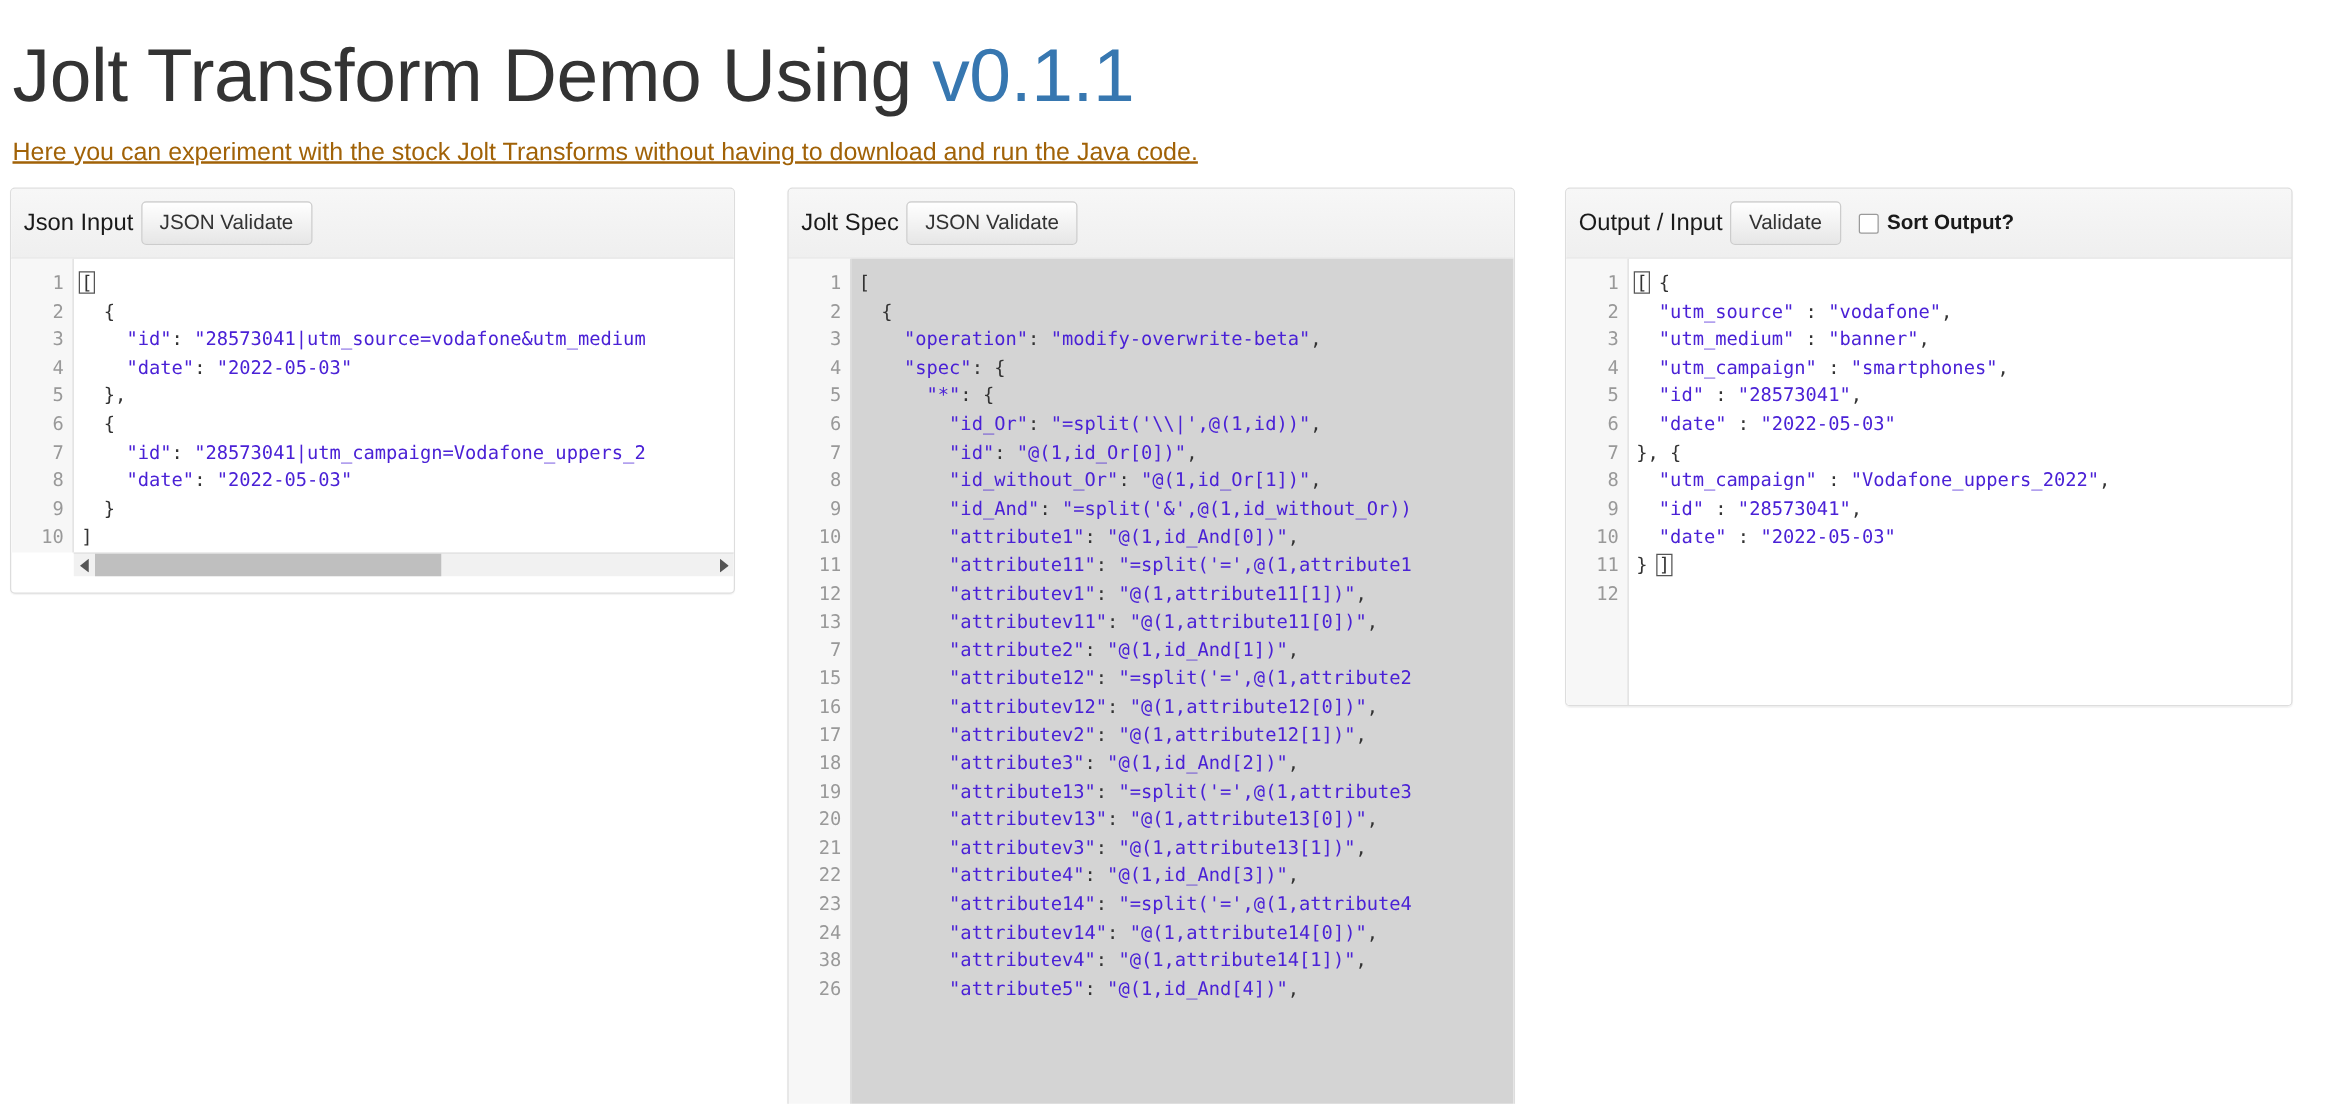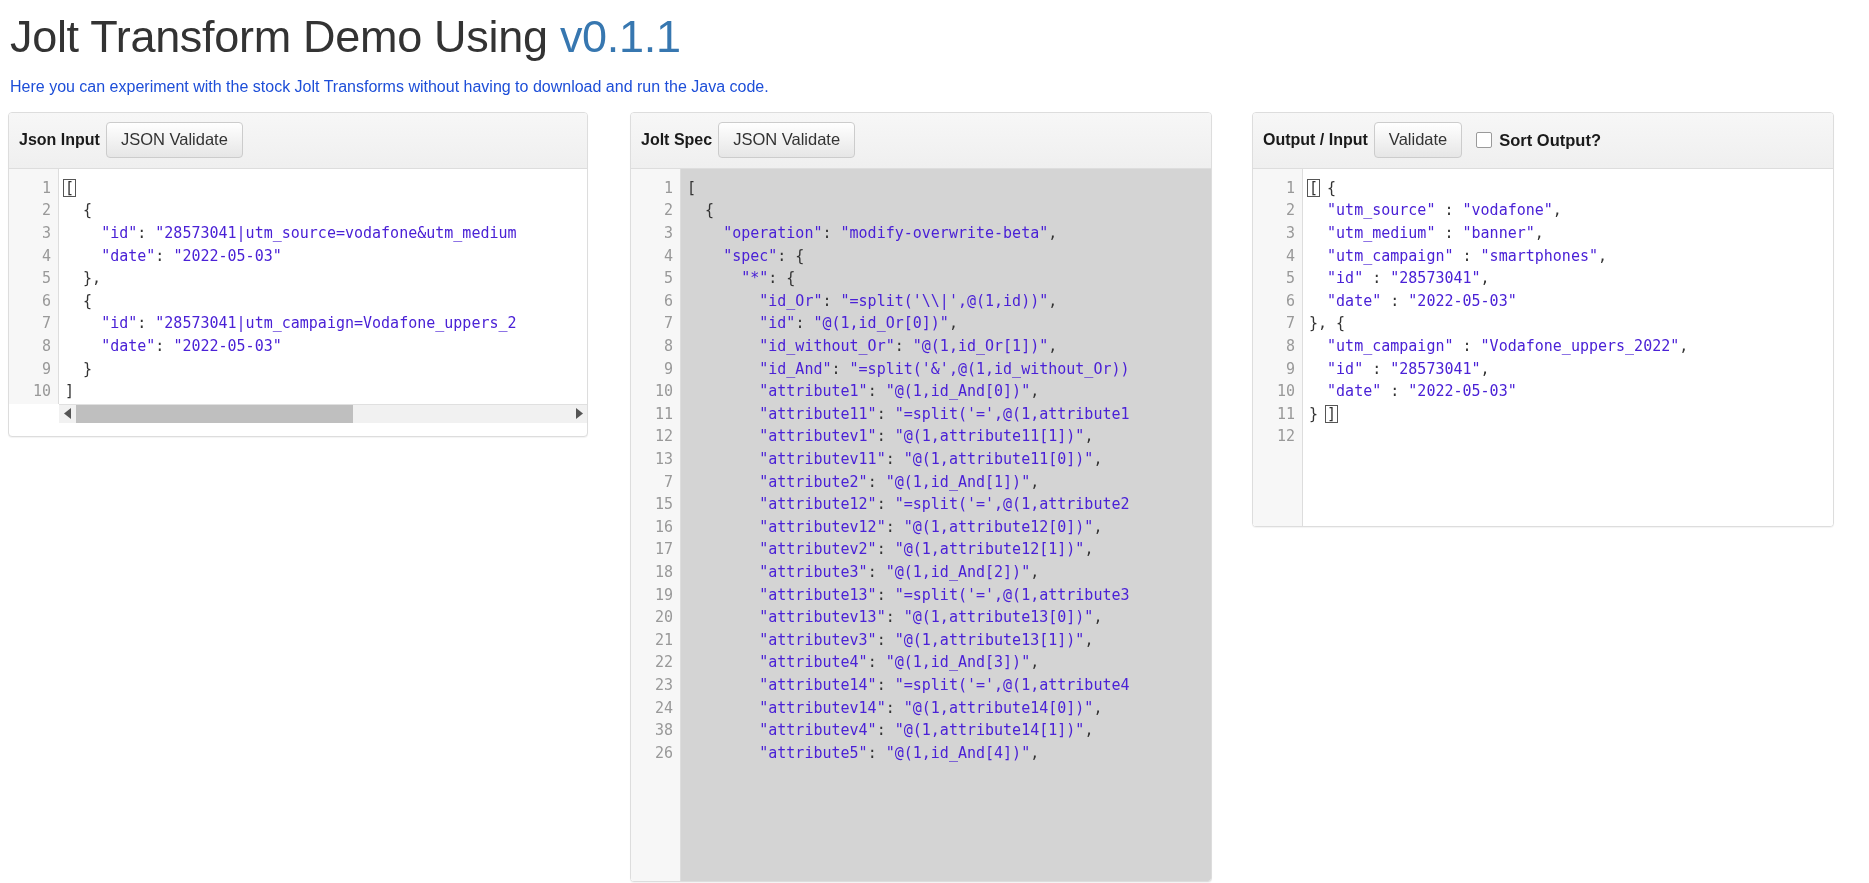--- a/index.html
+++ b/index.html
@@ -13,35 +13,36 @@
     overflow: hidden;
     font-family: "Liberation Sans", sans-serif;
     color: #333333;
   }
 
   
   .page-header {
     padding: 4px 10px 0 10px;
   }
   .page-title {
-    font-size: 45px;
+    font-size: 60px;
     font-weight: 400;
     line-height: 1.1;
-    margin: 8px 0 0 0;
+    margin: 24px 0 0 0;
     color: #333333;
     letter-spacing: -0.3px;
   }
   .page-title .version {
     color: #3777b0;
   }
   .page-subtitle {
-    font-size: 16px;
-    color: #1d4ed8;
+    font-size: 20px;
+    color: #a16207;
     margin: 14px 0 0 0;
     line-height: 1.4;
+    text-decoration: underline;
   }
 
   
   .panels {
     position: relative;
     margin-top: 14px;
     height: 790px;
   }
   .panel {
     position: absolute;
@@ -60,22 +61,22 @@
   .panel-head {
     background: linear-gradient(to bottom, #f7f7f7 0%, #efefef 100%);
     border-bottom: 1px solid #dddddd;
     height: 56px;
     display: flex;
     align-items: center;
     padding: 0 10px;
     box-sizing: border-box;
   }
   .panel-head-title {
-    font-size: 16px;
-    font-weight: bold;
+    font-size: 19px;
+    font-weight: normal;
     color: #1a1a1a;
     white-space: nowrap;
     margin-right: 6px;
   }
   .btn {
     font-family: "Liberation Sans", sans-serif;
     font-size: 16.5px;
     color: #333333;
     background: linear-gradient(to bottom, #ffffff 0%, #e6e6e6 100%);
     border: 1px solid #cccccc;

